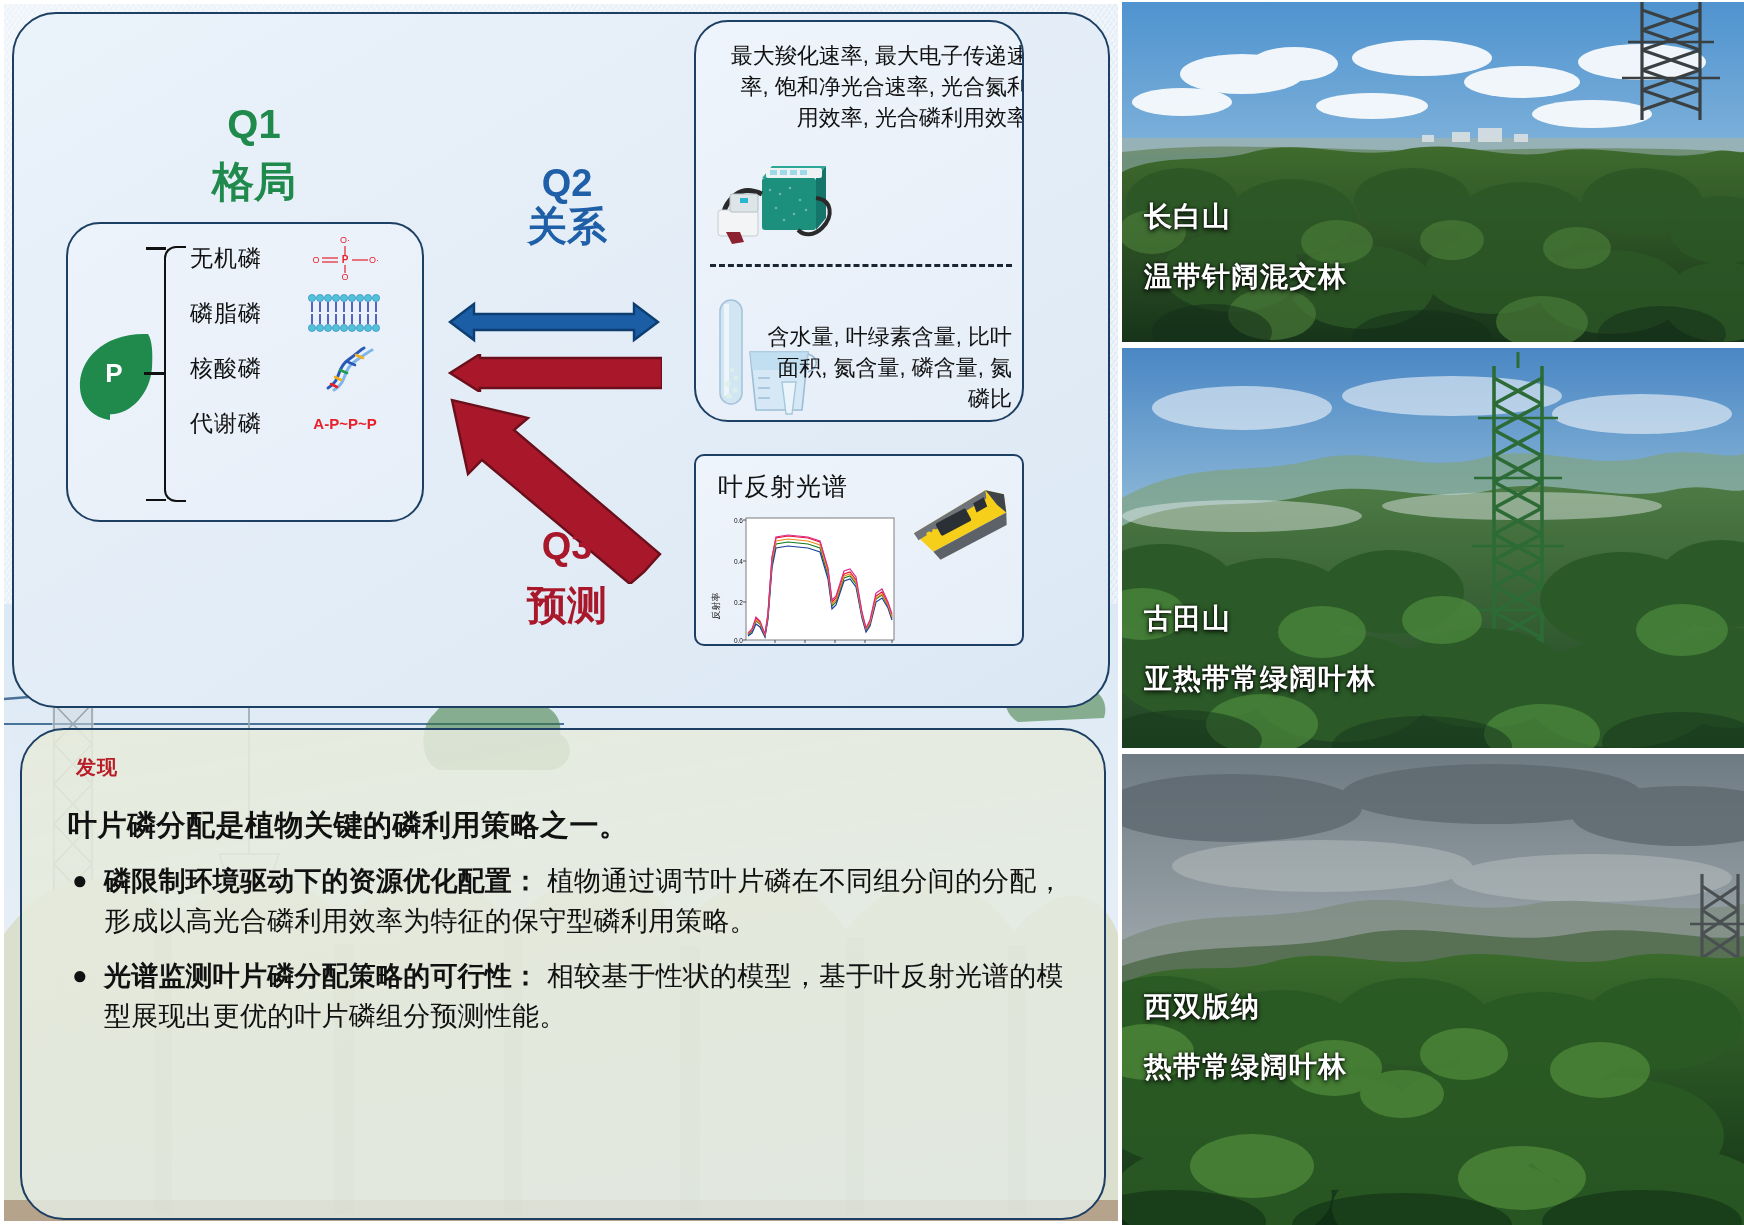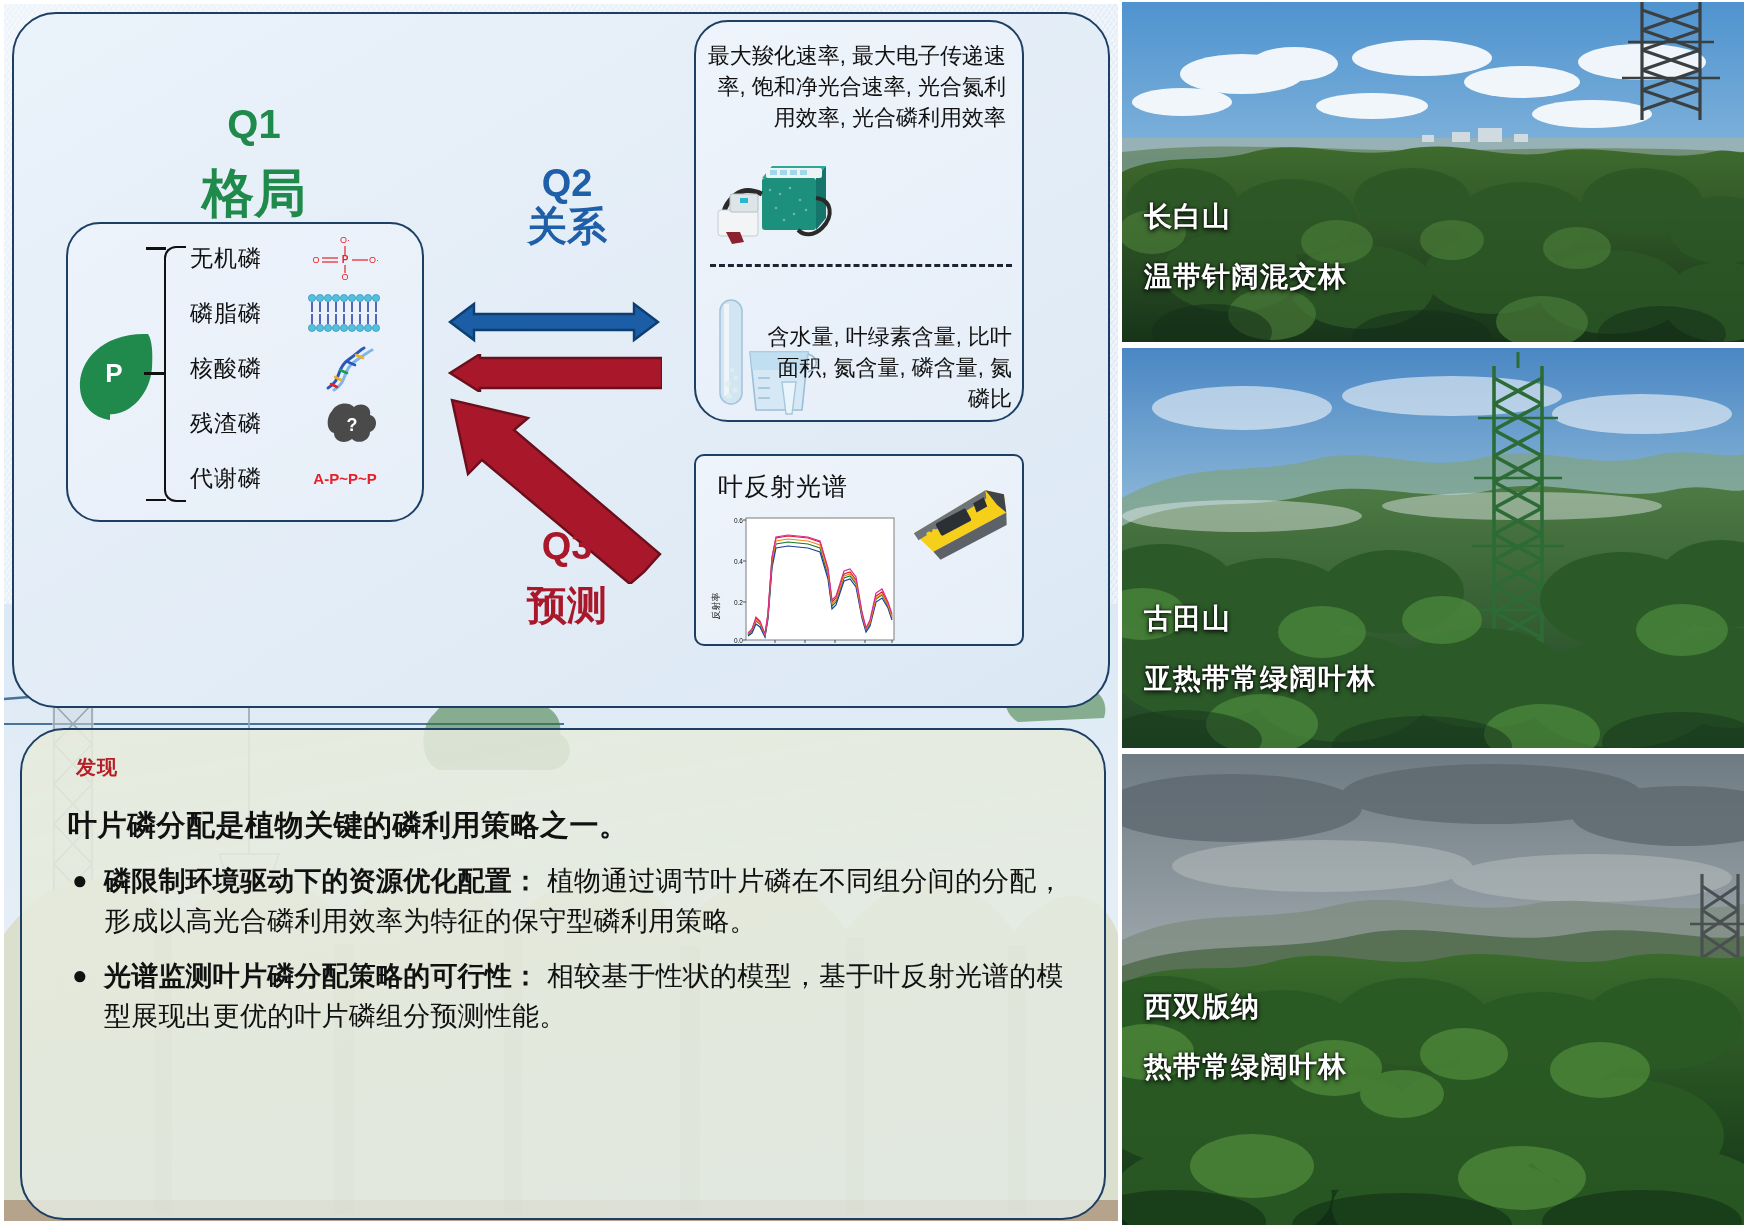--- a/index.html
+++ b/index.html
@@ -32,21 +32,21 @@
 
   
   .scenery{ position:absolute; left:0; top:600px; width:1114px; height:617px; z-index:1; }
 
   
   .q-label{ position:absolute; text-align:center; font-weight:bold; line-height:1.04; z-index:6;}
   .q-green{ color:#1f8a4c; }
   .q-blue{ color:#1e5fa8; }
   .q-red{ color:#a8182a; }
   #q1{ left:140px; top:100px; width:220px; font-size:40px; }
-  #q1 .q-sub{ font-size:52px; display:block; margin-top:20px;}
+  #q1 .q-sub{ font-size:42px; display:block; margin-top:14px;}
   #q2{ left:468px; top:160px; width:190px; font-size:38px;}
   #q2 .q-sub{ font-size:40px; display:block; margin-top:2px;}
   #q3{ left:468px; top:523px; width:190px; font-size:38px;}
   #q3 .q-sub{ font-size:40px; display:block; margin-top:18px;}
 
   
   .q1-box{
     position:absolute; left:62px; top:218px; width:358px; height:300px;
     border:2.5px solid #1d3f63; border-radius:34px;
     background:linear-gradient(150deg,#edf3fb,#e7eff8); z-index:5;
@@ -69,21 +69,21 @@
   #arrow-diag{ left:440px; top:390px; }
 
   
   .trait-box{
     position:absolute; left:690px; top:16px; width:330px; height:402px;
     border:2.5px solid #1d3f63; border-radius:34px;
     background:linear-gradient(150deg,#eef4fb,#e6eef8); z-index:5; overflow:hidden;
   }
   .trait-divider{ position:absolute; left:14px; top:242px; width:302px; border-top:3px dashed #1a2633; }
   .trait-text{ position:absolute; font-size:22px; line-height:1.42; color:#111; text-align:right; }
-  #trait-top-text{ left:8px; top:18px; width:302px; }
+  #trait-top-text{ left:31px; top:18px; width:302px; }
   #trait-bot-text{ left:70px; top:256px; width:246px;margin-top:43px; }
   .licor-img{ position:absolute; left:14px; top:128px; width:130px; height:100px; }
   .glass-img{ position:absolute; left:8px; top:272px; width:120px; height:122px; }
 
   
   .spec-box{
     position:absolute; left:690px; top:450px; width:330px; height:192px;
     border:2.5px solid #1d3f63; border-radius:10px;
     background:linear-gradient(150deg,#eef4fb,#e6eef8); z-index:5; overflow:hidden;
   }
@@ -268,30 +268,20 @@
                 <path d="M29 40 L35 43" stroke="#e8202a"></path>
                 <path d="M33 33 L39 36" stroke="#f2b01e"></path>
                 <path d="M38 26 L45 29" stroke="#1f9e4f"></path>
                 <path d="M46 18 L53 21" stroke="#2a58b8"></path>
                 <path d="M54 11 L61 14" stroke="#f2b01e"></path>
               </g>
             </svg>
           </div>
         </div>
 
-        <div class="frac-row">
-          <div class="frac-name">残渣磷</div>
-          <div class="frac-icon">
-            <svg viewBox="0 0 86 48">
-              <path d="M30 12 C34 4 46 2 52 8 C60 2 70 8 68 16 C76 18 76 30 68 33
-                       C68 42 56 46 50 40 C42 46 32 42 32 34 C24 32 24 18 30 12 Z" fill="#4a4a4a"></path>
-              <text x="50" y="32" font-size="18" font-weight="bold" fill="#ffffff" text-anchor="middle" font-family="Liberation Sans, sans-serif">?</text>
-            </svg>
-          </div>
-        </div>
 
         <div class="frac-row">
           <div class="frac-name">代谢磷</div>
           <div class="frac-icon">
             <svg viewBox="0 0 86 48">
               <text x="43" y="30" font-size="15" font-weight="bold" fill="#e8202a" text-anchor="middle" font-family="Liberation Sans, sans-serif">A-P~P~P</text>
             </svg>
           </div>
         </div>
 

